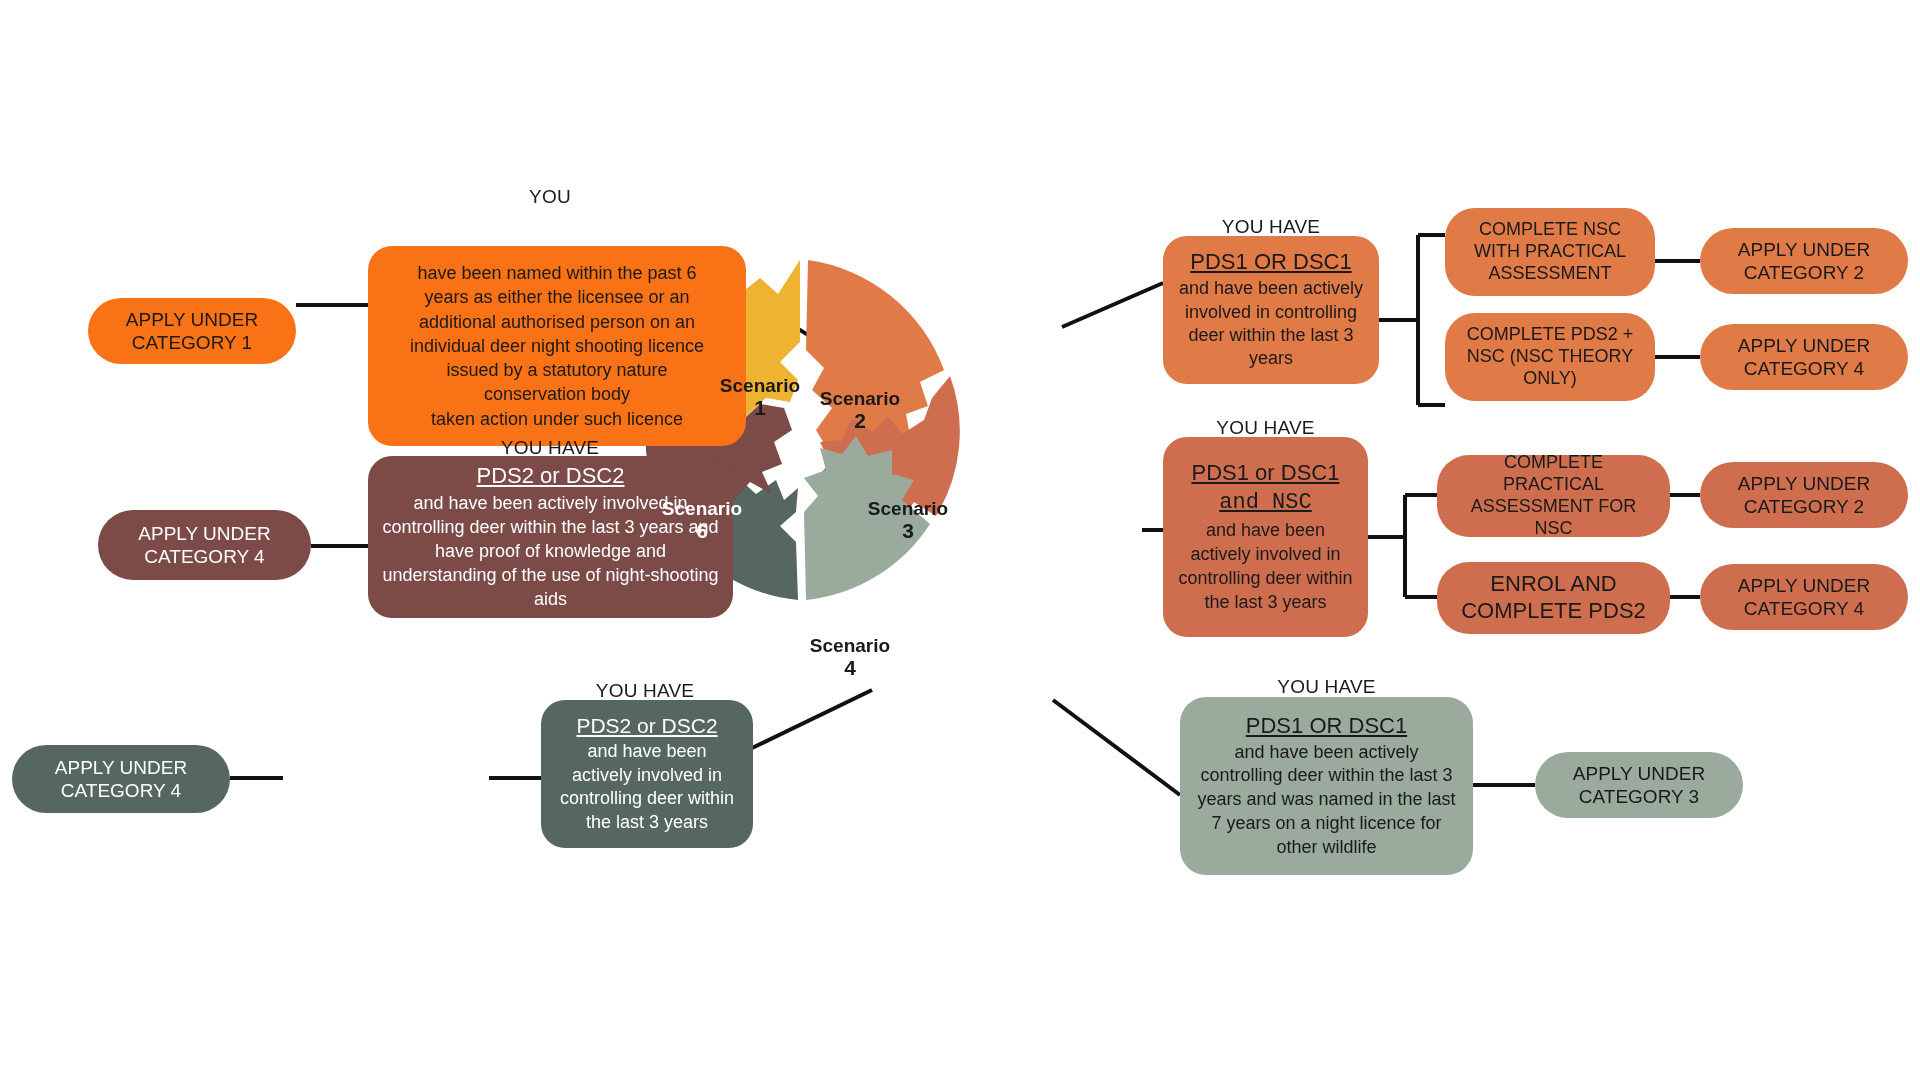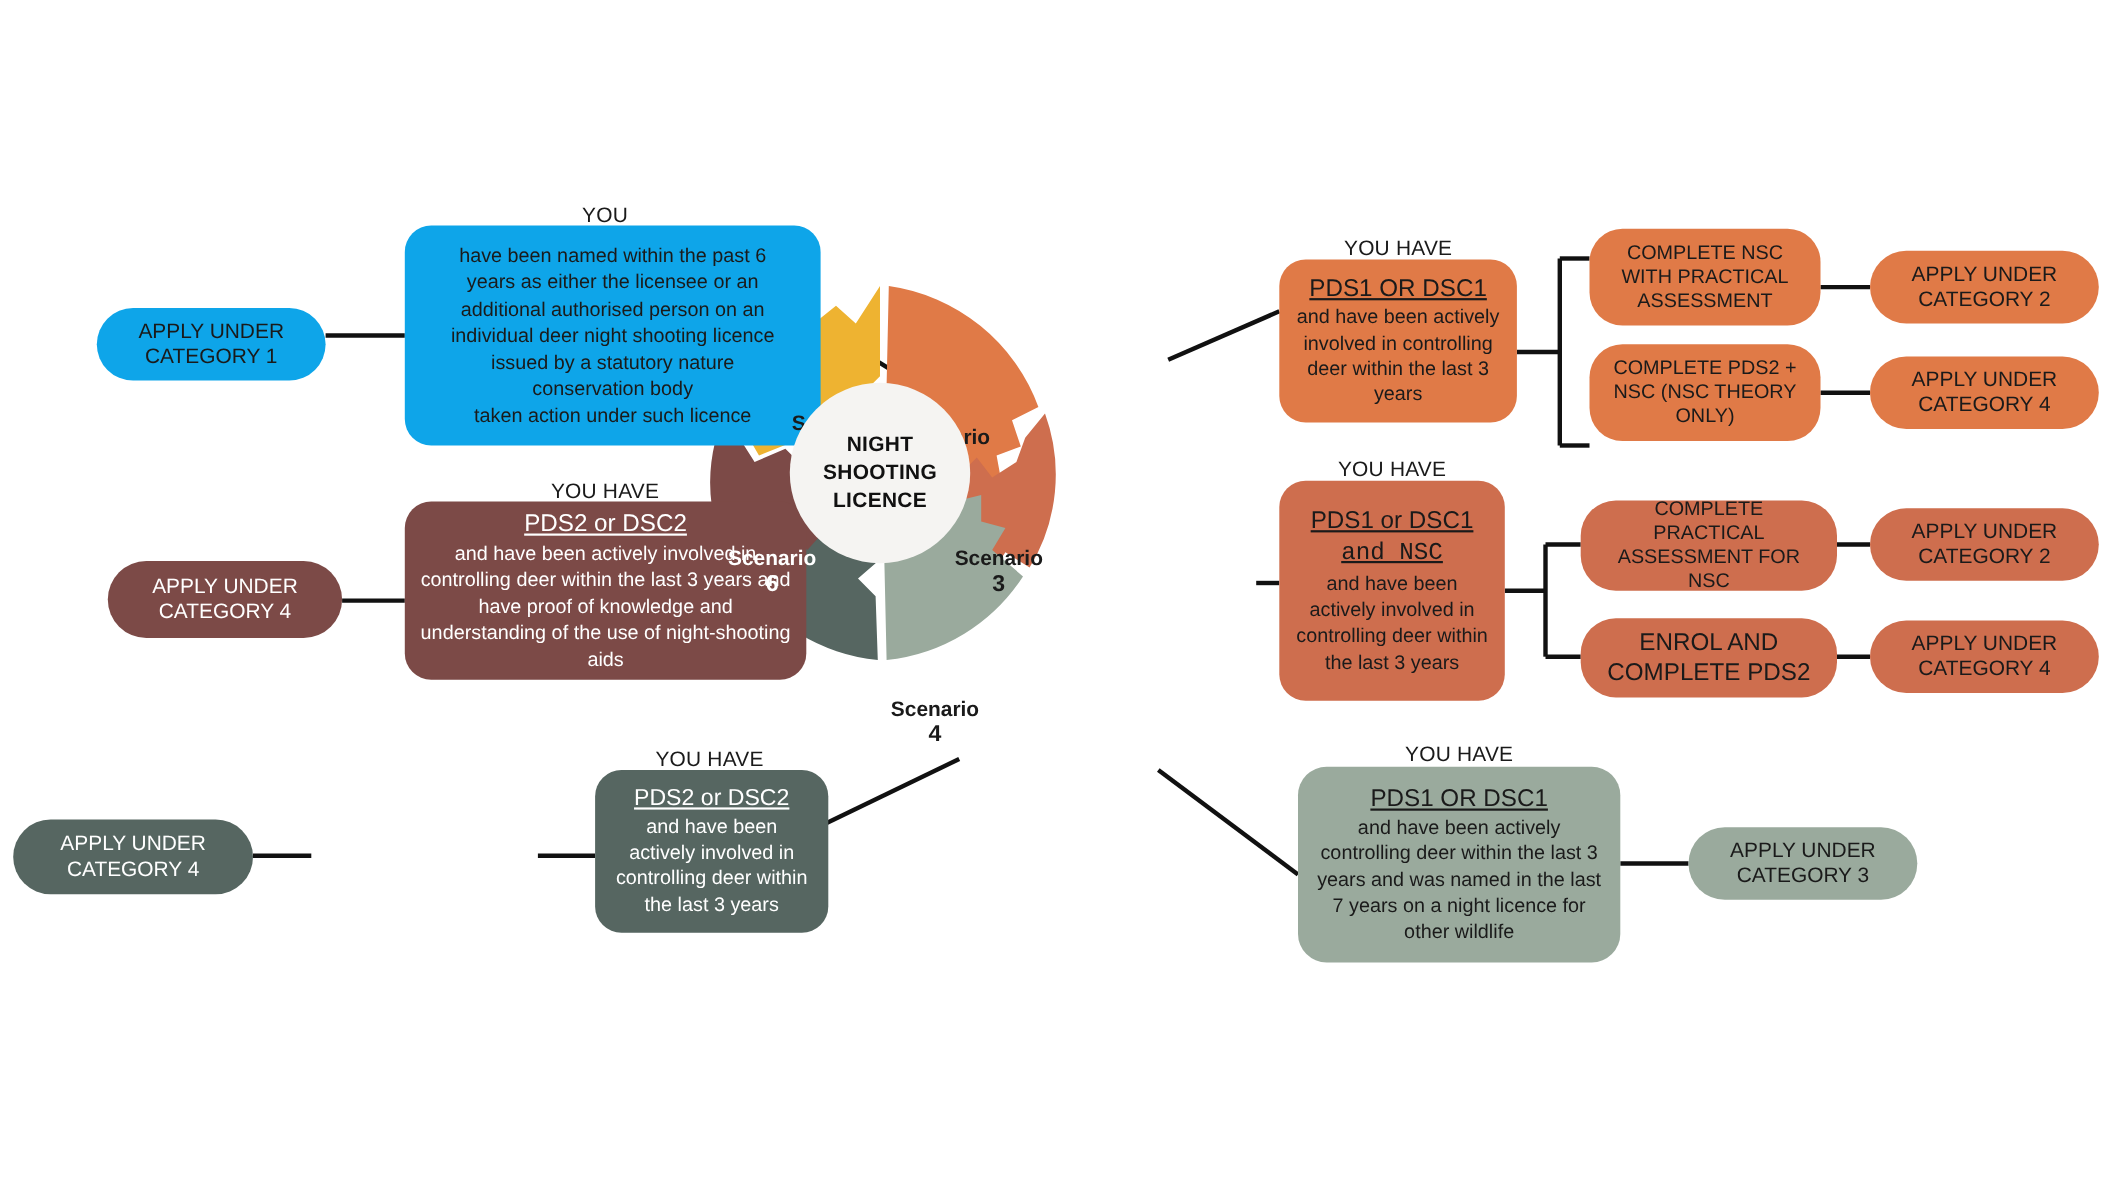--- a/index.html
+++ b/index.html
@@ -60,21 +60,21 @@
     position: absolute;
     text-align: center;
     font-size: 19px;
     color: #1a1a1a;
     letter-spacing: .2px;
     z-index: 4;
     white-space: nowrap;
   }
 
   
-  .c-yellow   { background: #0ea5e9; color: #1a1a1a; }
+  .c-yellow   { background: #f97316; color: #1a1a1a; margin-top: 41px; }
   .c-orange   { background: #e07a47; color: #1a1a1a; }
   .c-terra    { background: #ce6e4e; color: #1a1a1a; }
   .c-sage     { background: #9aaa9d; color: #1a1a1a; }
   .c-slate    { background: #566661; color: #ffffff; }
   .c-maroon   { background: #7c4a47; color: #ffffff; }
 
   
   #wheel {
     position: absolute;
     left: 620px;
@@ -292,43 +292,36 @@
   </div>
   <div class="seg-label seg-light" style="left:700px; top:628px; width:120px;">
     <span>Scenario</span>
     <span class="num">5</span>
   </div>
   <div class="seg-label seg-light" style="left:642px; top:498px; width:120px;">
     <span>Scenario</span>
     <span class="num">6</span>
   </div>
 
-  <div id="hub">
-    <div>
-      <div>NIGHT</div>
-      <div>SHOOTING</div>
-      <div>LICENCE</div>
-    </div>
-  </div>
 
   <div class="toplabel" style="left:450px; top:186px; width:200px;">YOU</div>
 
   <div class="node c-yellow" style="left:368px; top:205px; width:378px; height:200px; font-size:18px; border-radius:24px;">
     <div class="body" style="line-height:1.35;">
       <div>have been named within the past 6</div>
       <div>years as either the licensee or an</div>
       <div>additional authorised person on an</div>
       <div>individual deer night shooting licence</div>
       <div>issued by a statutory nature</div>
       <div>conservation body</div>
       <div>taken action under such licence</div>
     </div>
   </div>
 
-  <div class="node small c-yellow" style="left:88px; top:280px; width:208px; height:66px; font-size:19px;">
+  <div class="node small c-yellow" style="left:88px; top:257px; width:208px; height:66px; font-size:19px;">
     <div class="body">APPLY UNDER CATEGORY 1</div>
   </div>
 
   <div class="toplabel" style="left:450px; top:437px; width:200px;">YOU HAVE</div>
 
   <div class="node c-maroon" style="left:368px; top:456px; width:365px; height:162px; font-size:18px; border-radius:24px;">
     <div class="hdr" style="font-size:22px;">PDS2 or DSC2</div>
     <div class="body" style="line-height:1.34;">and have been actively involved in controlling deer within the last 3 years and have proof of knowledge and understanding of the use of night-shooting aids</div>
   </div>
 

